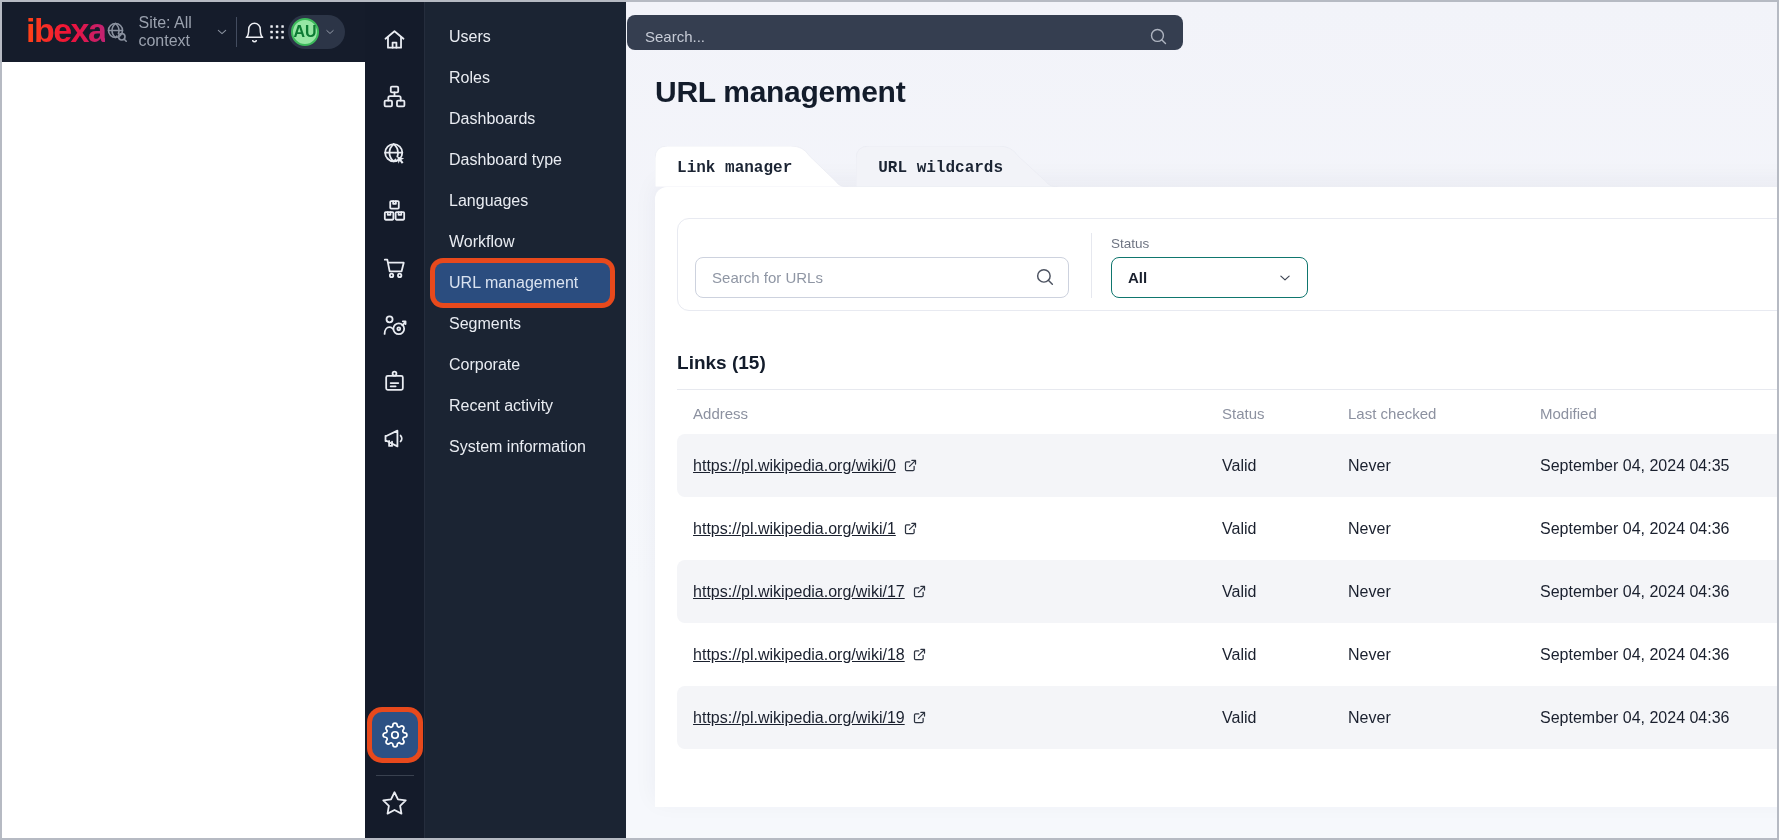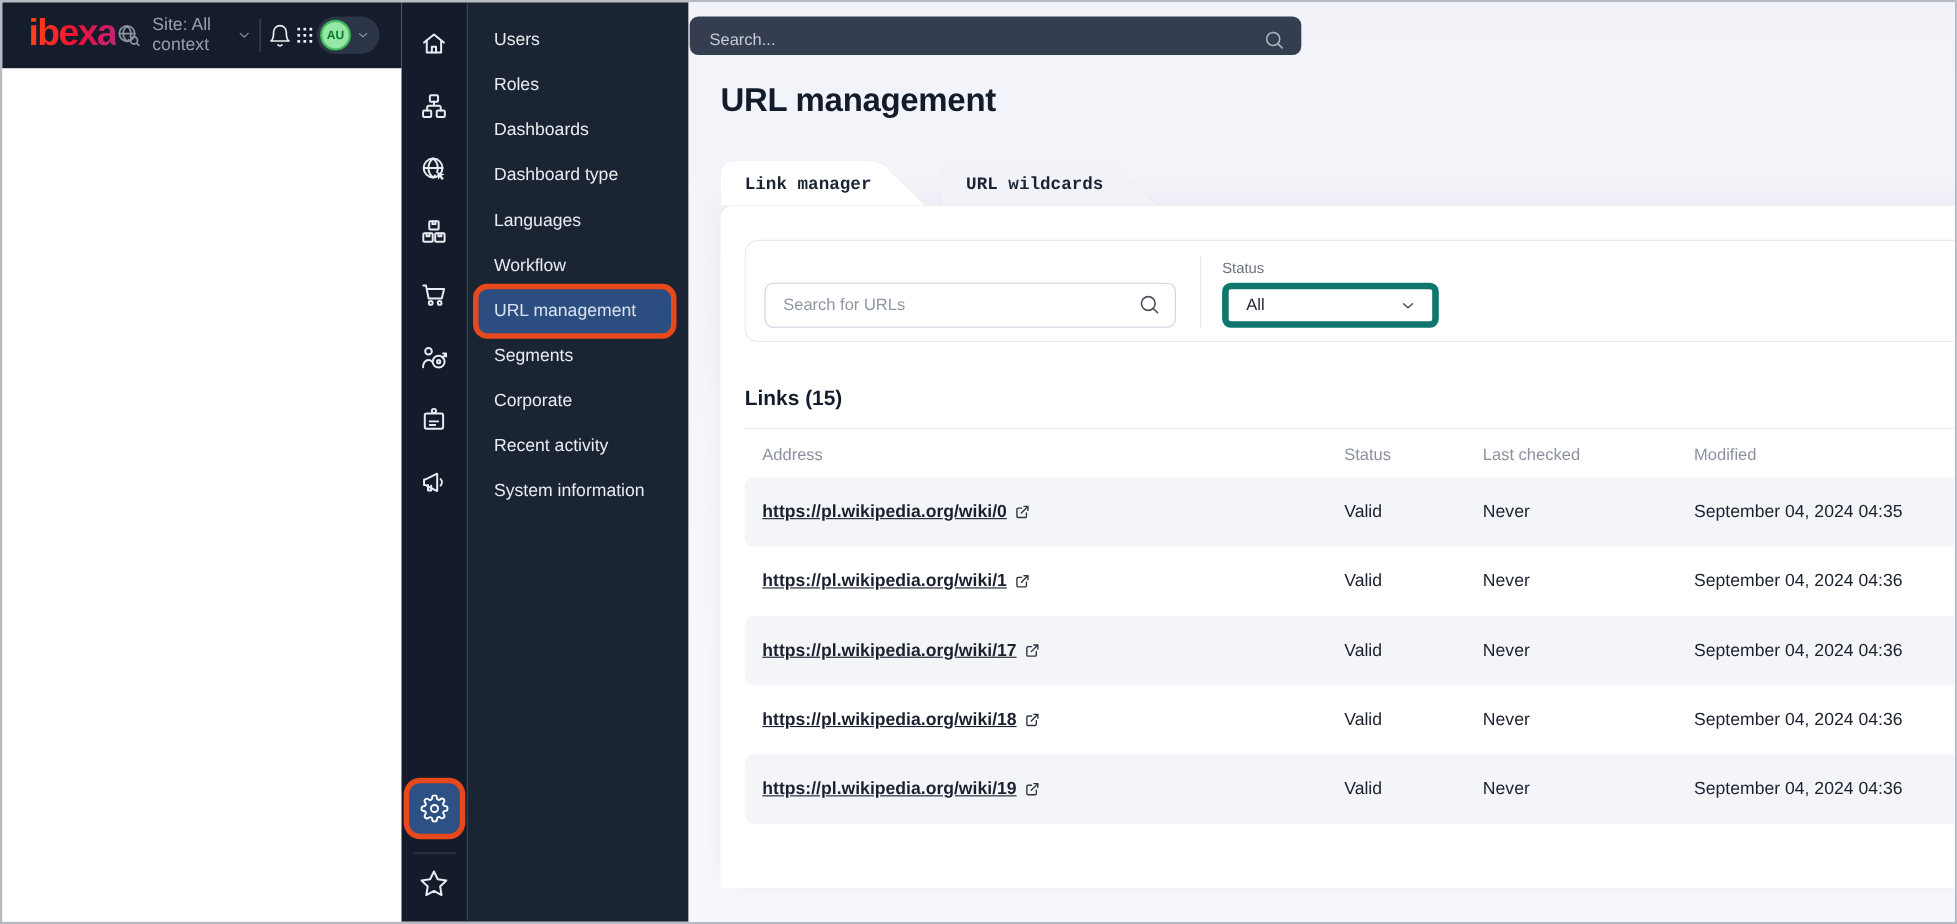--- a/index.html
+++ b/index.html
@@ -35,21 +35,21 @@
   .topbar-search input::placeholder { color: #c6cbd6; }
   .topbar-search .icn { color: #aeb4c0; }
   .topbar-right { margin-left: auto; display: flex; align-items: center; gap: 0; }
   .site-context { display: flex; align-items: center; gap: 9px; color: #9aa1ae; font-size: 16px; cursor: pointer; }
   .site-context .icn { color: #8a919f; }
   .tb-divider { width: 1px; height: 30px; background: #434c5f; margin: 0 6px; }
   .tb-iconbtn { color: #eceef3; display: flex; align-items: center; justify-content: center; width: 30px; height: 30px; }
   .avatar-pill { display: flex; align-items: center; gap: 4px; background: #2c3547; border-radius: 18px; padding: 3px 8px 3px 3px; cursor: pointer; }
   .avatar {
     width: 28px; height: 28px; border-radius: 50%; background: #96e6a4;
-    border: 2px solid #3cb95b; color: #0c7a33; font-size: 11px; font-weight: 700;
+    border: 2px solid #3cb95b; color: #0c7a33; font-size: 16px; font-weight: 700;
     display: flex; align-items: center; justify-content: center;
   }
   .avatar-pill .icn { color: #9aa1ae; }
 
   
   .body { flex: 1; display: flex; min-height: 0; }
 
   
   .rail {
     flex: 0 0 60px; background: #141b2a; display: flex; flex-direction: column;
@@ -106,36 +106,36 @@
   .search-wrap input {
     width: 100%; height: 41px; border: 1px solid #cdd2de; border-radius: 8px;
     padding: 0 42px 0 16px; font-size: 15px; font-family: Liberation Sans, sans-serif; color: #1a202e; outline: none;
   }
   .search-wrap input::placeholder { color: #8f96a4; }
   .search-wrap .icn { position: absolute; right: 13px; top: 9px; color: #4c5260; }
   .filter-divider { width: 1px; align-self: stretch; background: #e6e8ef; margin: 0 19px 0 22px; }
   .status-group { display: flex; flex-direction: column; }
   .status-label { font-size: 13.5px; color: #6e7482; margin-bottom: 6px; }
   .select {
-    width: 197px; height: 41px; border: 6px solid #0f766e; border-radius: 8px;
+    width: 197px; height: 41px; border: 1px solid #0f766e; border-radius: 8px;
     display: flex; align-items: center; justify-content: space-between;
-    padding: 0 13px 0 16px; font-size: 15px; font-weight: 400; color: #1a202e; cursor: pointer; background:#fff;
+    padding: 0 13px 0 16px; font-size: 15px; font-weight: 700; color: #1a202e; cursor: pointer; background:#fff;
   }
   .select .icn { color: #3e4553; }
 
   
   .links-heading { margin-top: 41px; font-size: 19px; font-weight: 700; color: #131c2b; }
   .table { margin-top: 15px; border-top: 1px solid #e7e9ef; }
   .thead, .trow { display: grid; grid-template-columns: 529px 126px 192px 1fr 44px; align-items: center; }
   .thead { padding: 15px 0 12px; }
   .thead > div { font-size: 15px; color: #8c91a0; padding-left: 16px; }
   .trow { height: 63px; border-radius: 8px; }
   .trow.striped { background: #f4f5f8; }
   .trow > div { padding-left: 16px; font-size: 16px; color: #1a202e; }
-  .c-address { display: flex; align-items: center; gap: 7px; font-weight: bold; }
+  .c-address { display: flex; align-items: center; gap: 7px; }
   .c-address a { color: #1a202e; text-decoration: underline; cursor: pointer; }
   .c-address .icn { color: #2c3340; flex: 0 0 auto; }
   .edit-btn { background: transparent; border: none; color: #6f7684; cursor: pointer; width: 32px; height: 32px; display: flex; align-items: center; justify-content: center; justify-self: end; margin-right: 6px; }
 
   
   .gutter { flex: 0 0 25px; background: #fbfcfe; border-left: 1px solid #e7e9ee; }
 
   .icn { display: inline-flex; }
   svg.s { stroke: currentColor; fill: none; stroke-width: 1.6; stroke-linecap: round; stroke-linejoin: round; }
 </style>

